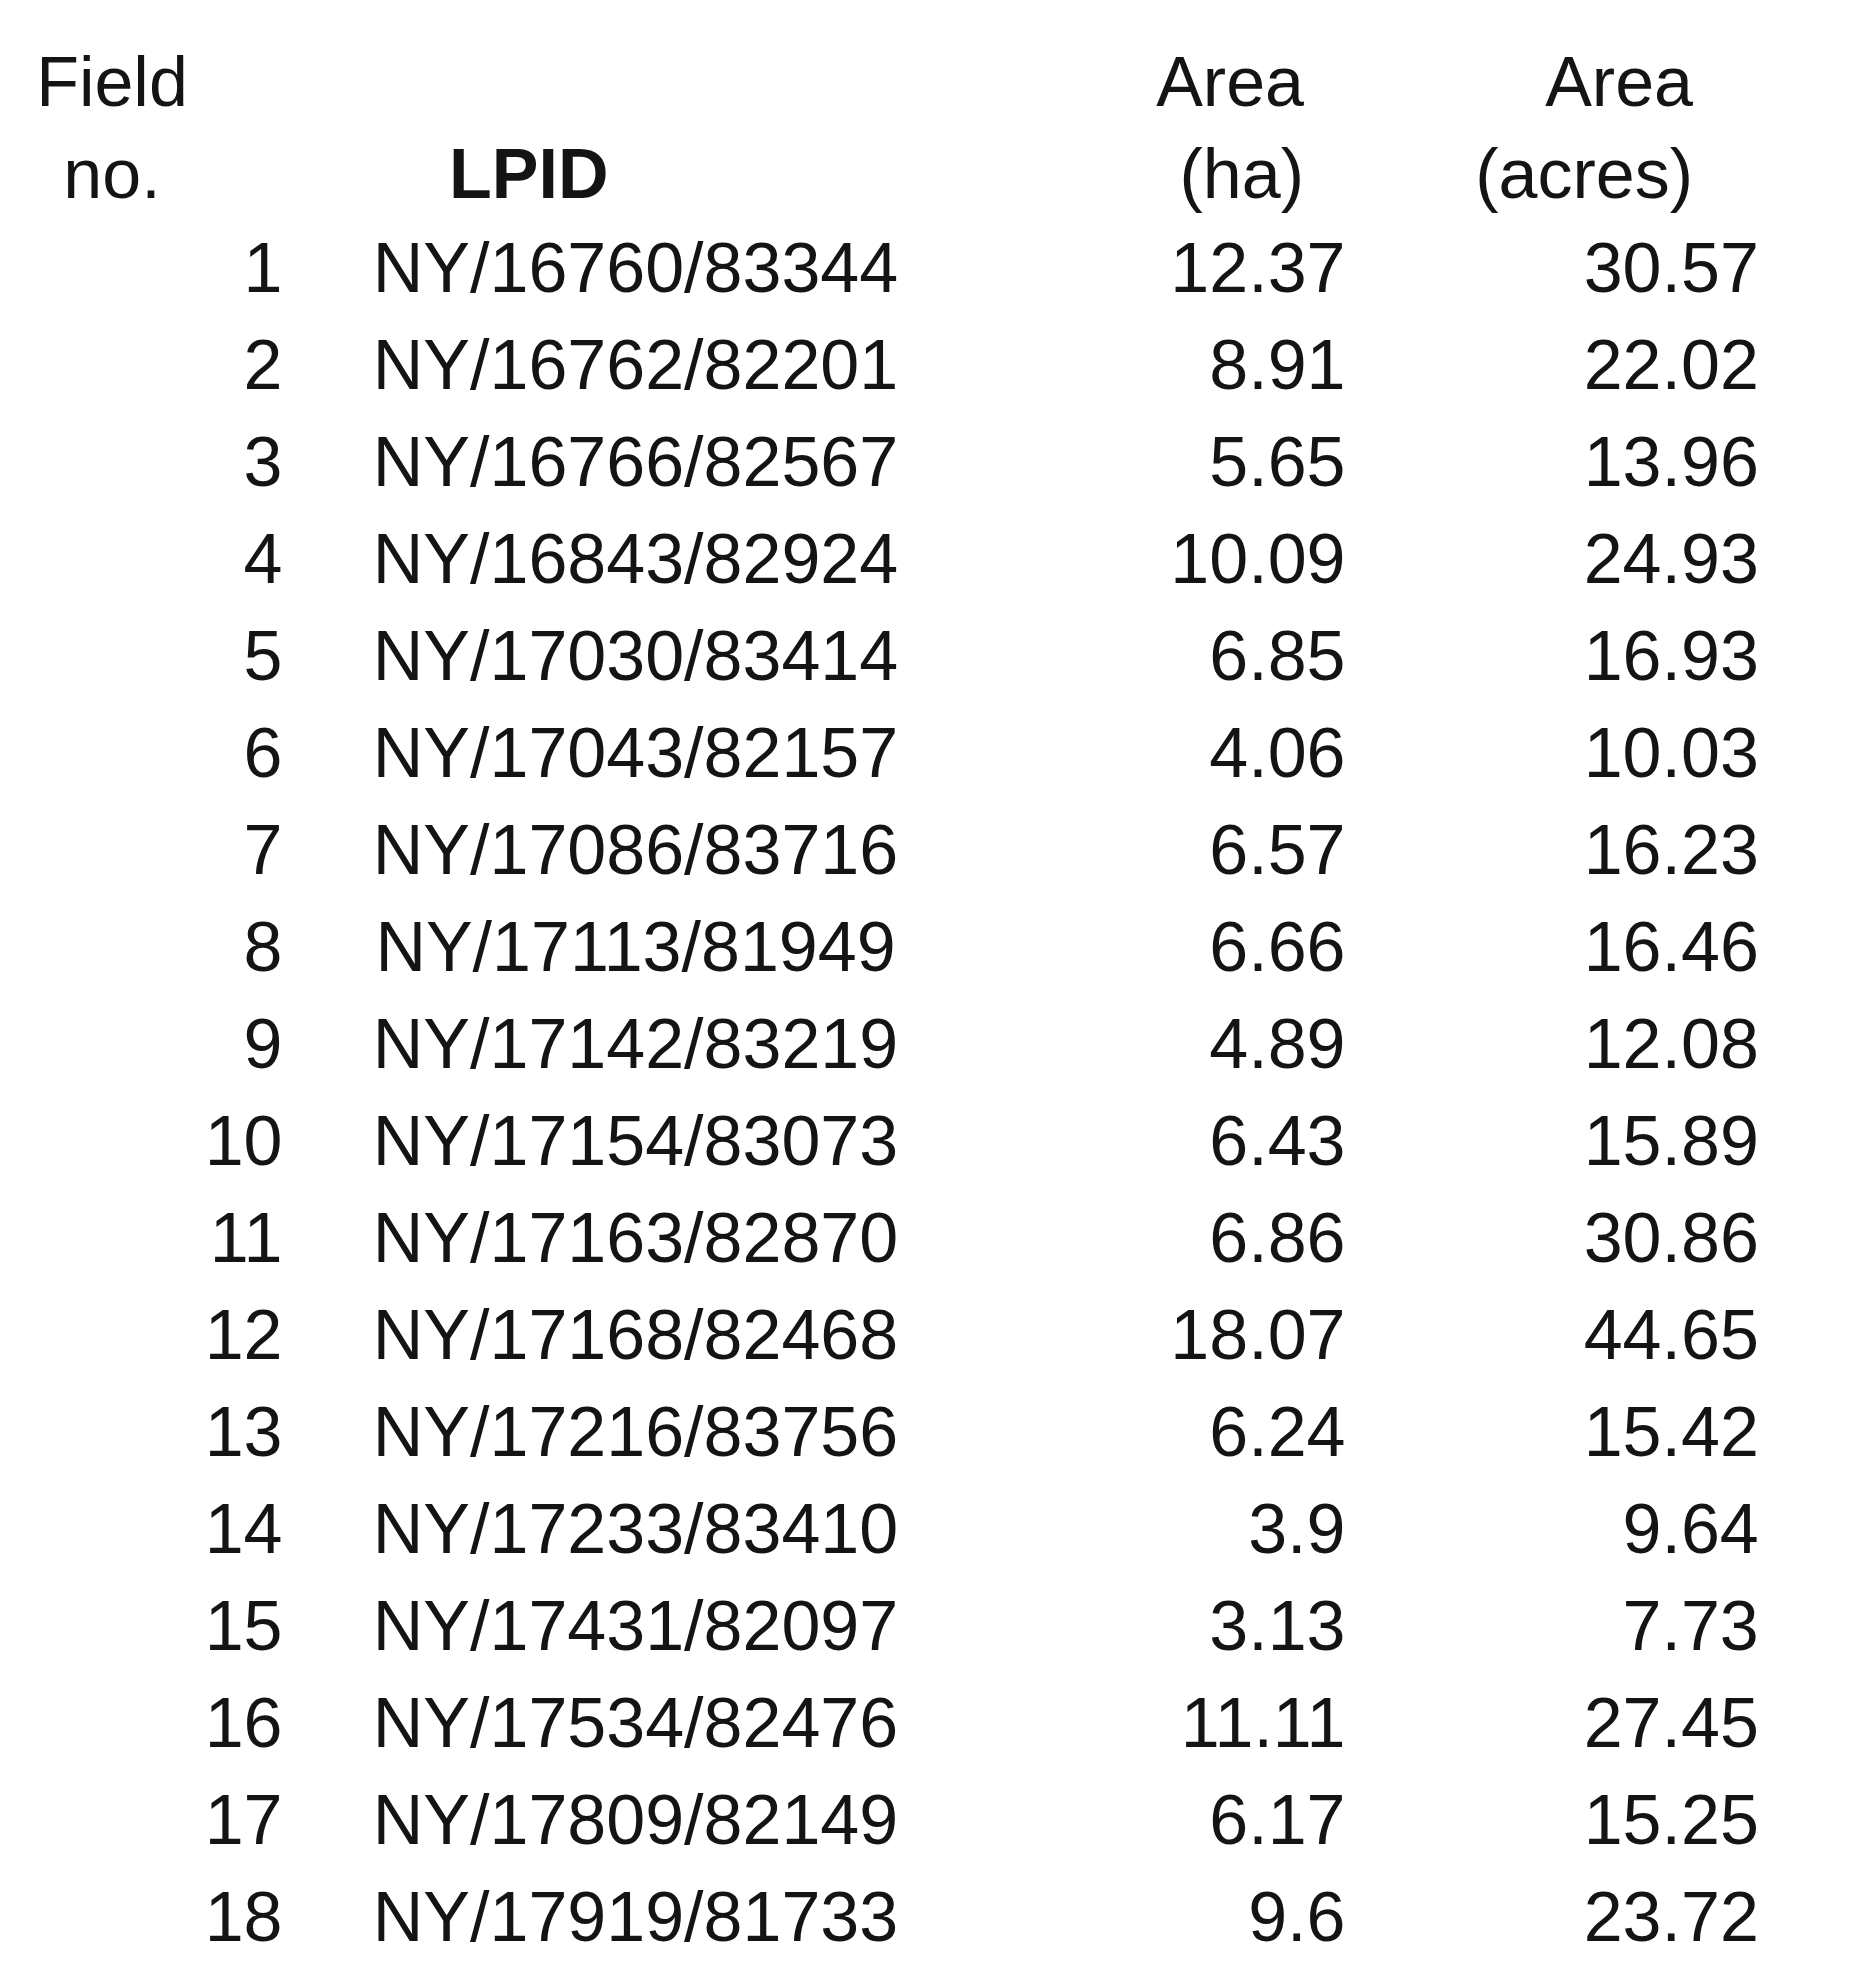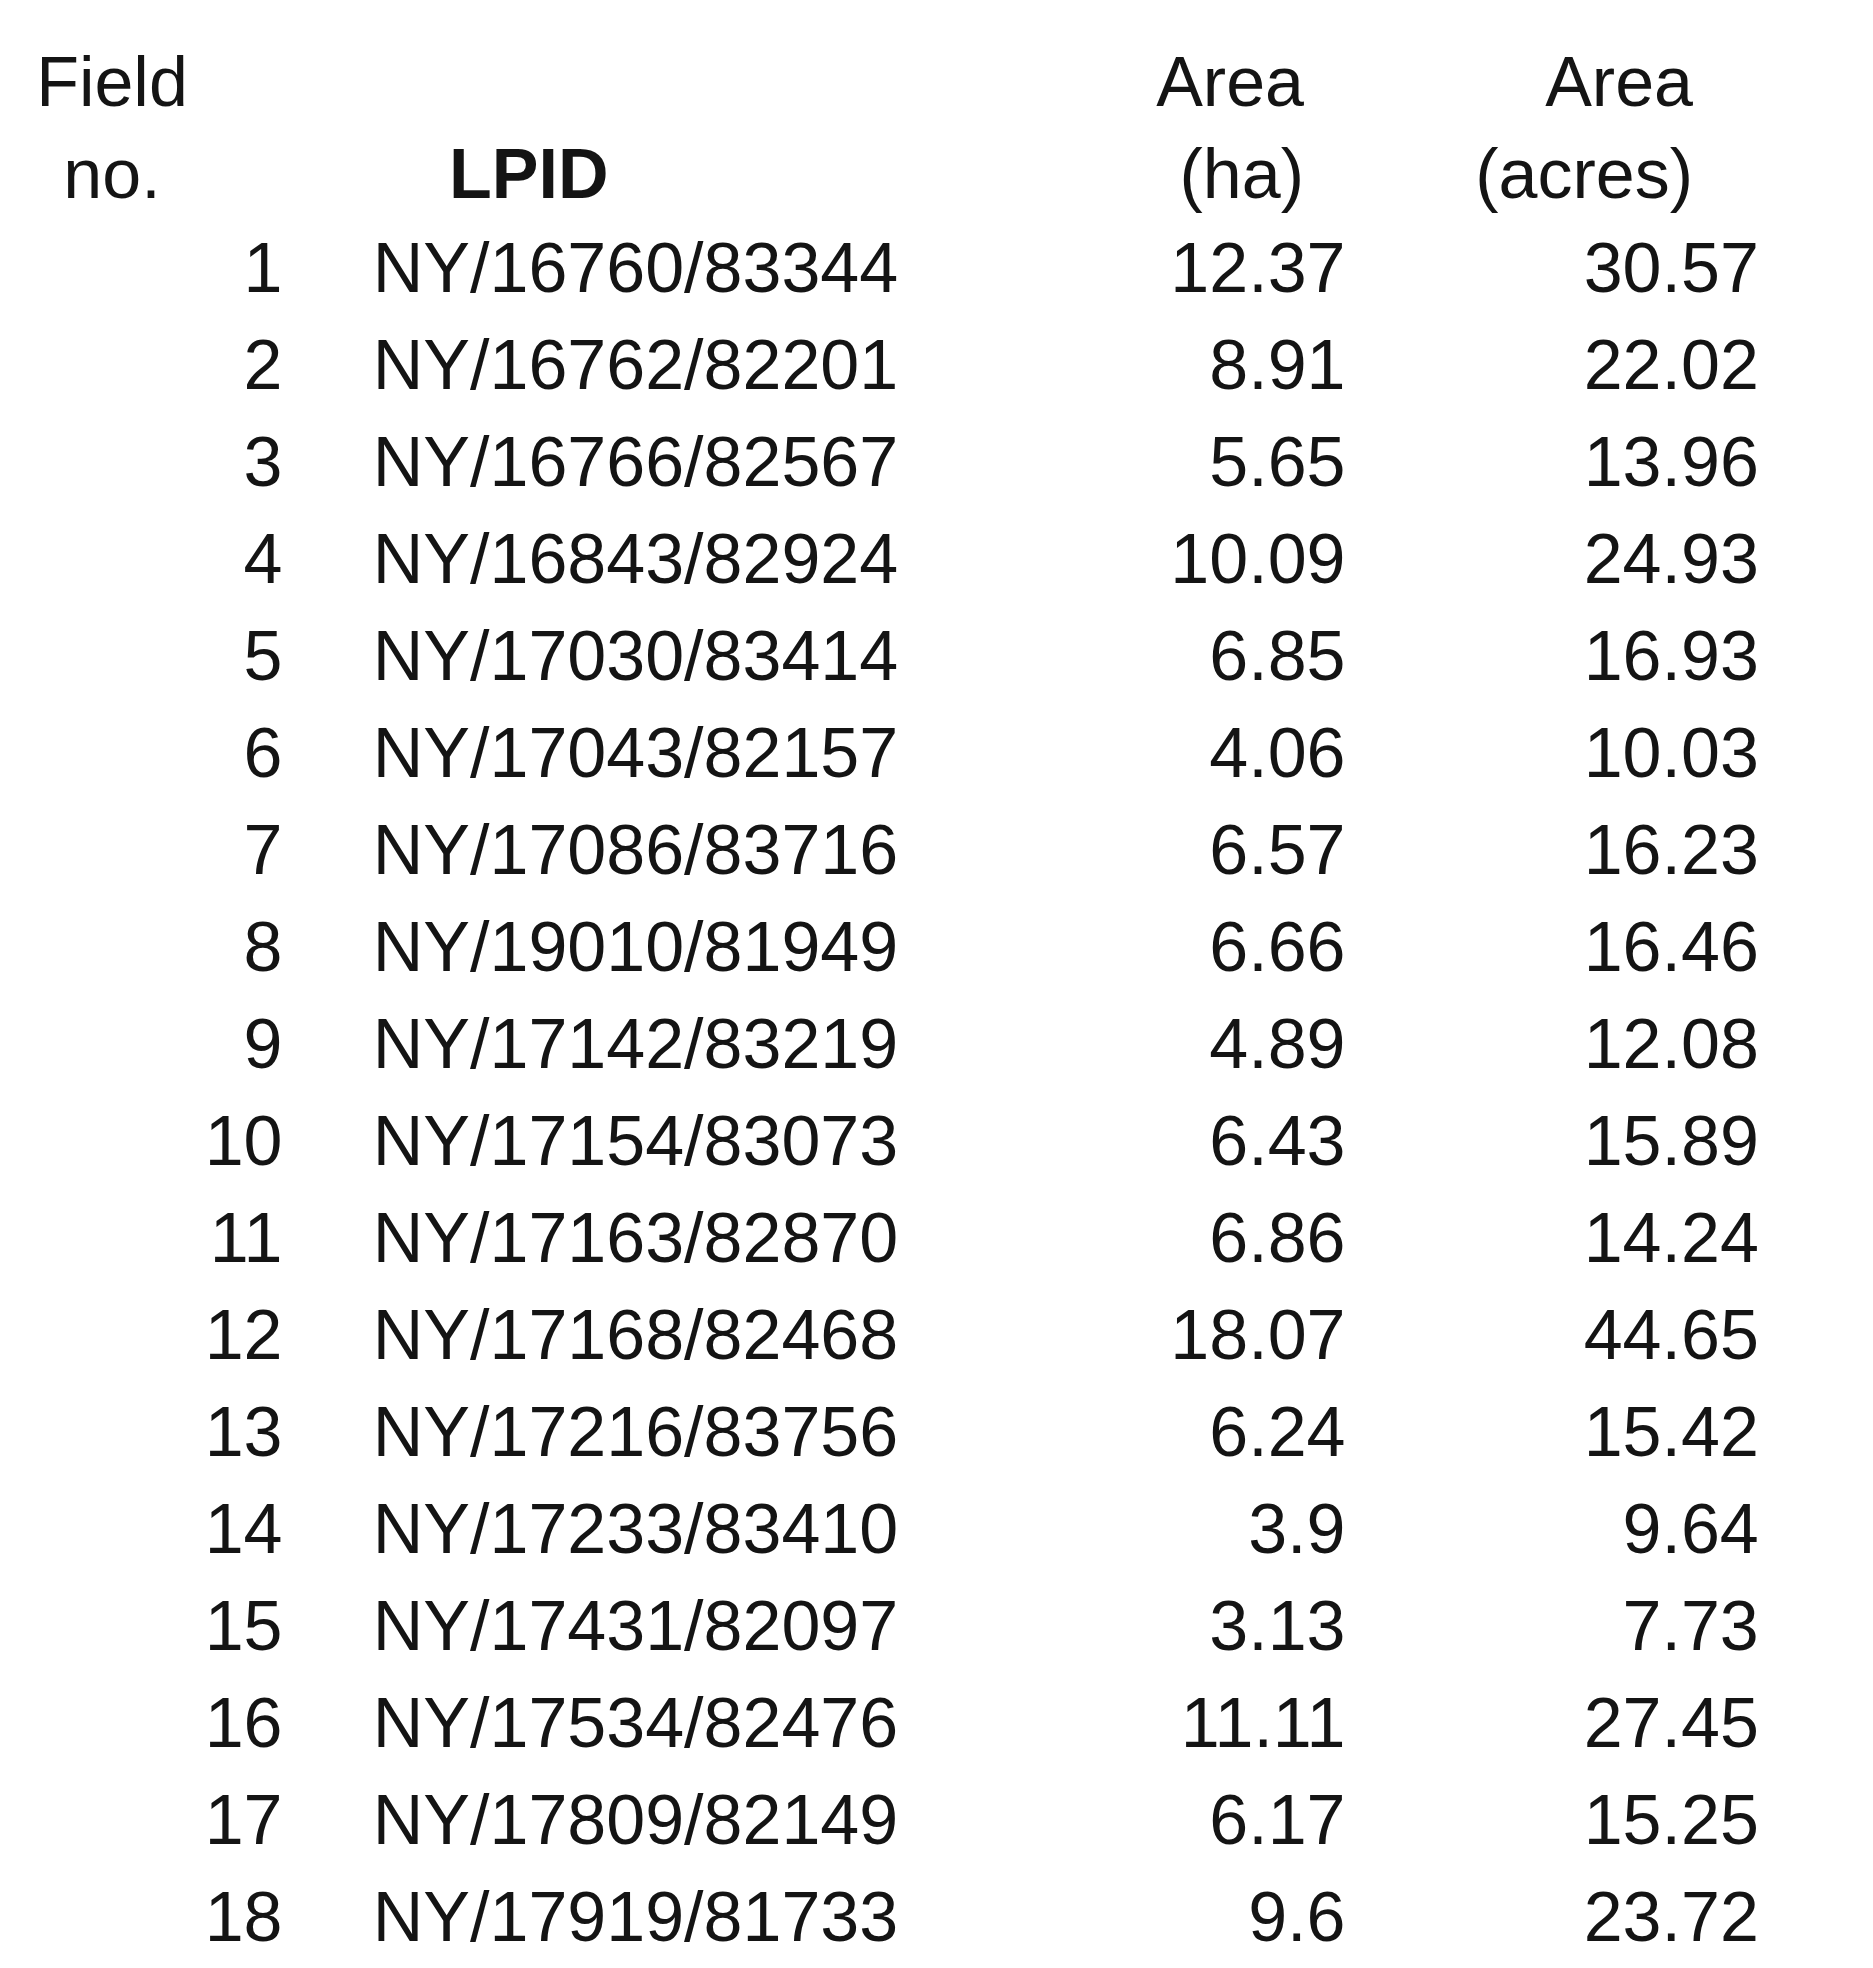--- a/index.html
+++ b/index.html
@@ -132,21 +132,21 @@
       </tr>
       <tr>
         <td class="cell-no">7</td>
         <td class="cell-lpid">NY/17086/83716</td>
         <td class="cell-ha">6.57</td>
         <td class="cell-acres">16.23</td>
         <td></td>
       </tr>
       <tr>
         <td class="cell-no">8</td>
-        <td class="cell-lpid">NY/19010/81949</td>
+        <td class="cell-lpid">NY/17113/81949</td>
         <td class="cell-ha">6.66</td>
         <td class="cell-acres">16.46</td>
         <td></td>
       </tr>
       <tr>
         <td class="cell-no">9</td>
         <td class="cell-lpid">NY/17142/83219</td>
         <td class="cell-ha">4.89</td>
         <td class="cell-acres">12.08</td>
         <td></td>
@@ -155,21 +155,21 @@
         <td class="cell-no">10</td>
         <td class="cell-lpid">NY/17154/83073</td>
         <td class="cell-ha">6.43</td>
         <td class="cell-acres">15.89</td>
         <td></td>
       </tr>
       <tr>
         <td class="cell-no">11</td>
         <td class="cell-lpid">NY/17163/82870</td>
         <td class="cell-ha">6.86</td>
-        <td class="cell-acres">14.24</td>
+        <td class="cell-acres">30.86</td>
         <td></td>
       </tr>
       <tr>
         <td class="cell-no">12</td>
         <td class="cell-lpid">NY/17168/82468</td>
         <td class="cell-ha">18.07</td>
         <td class="cell-acres">44.65</td>
         <td></td>
       </tr>
       <tr>

